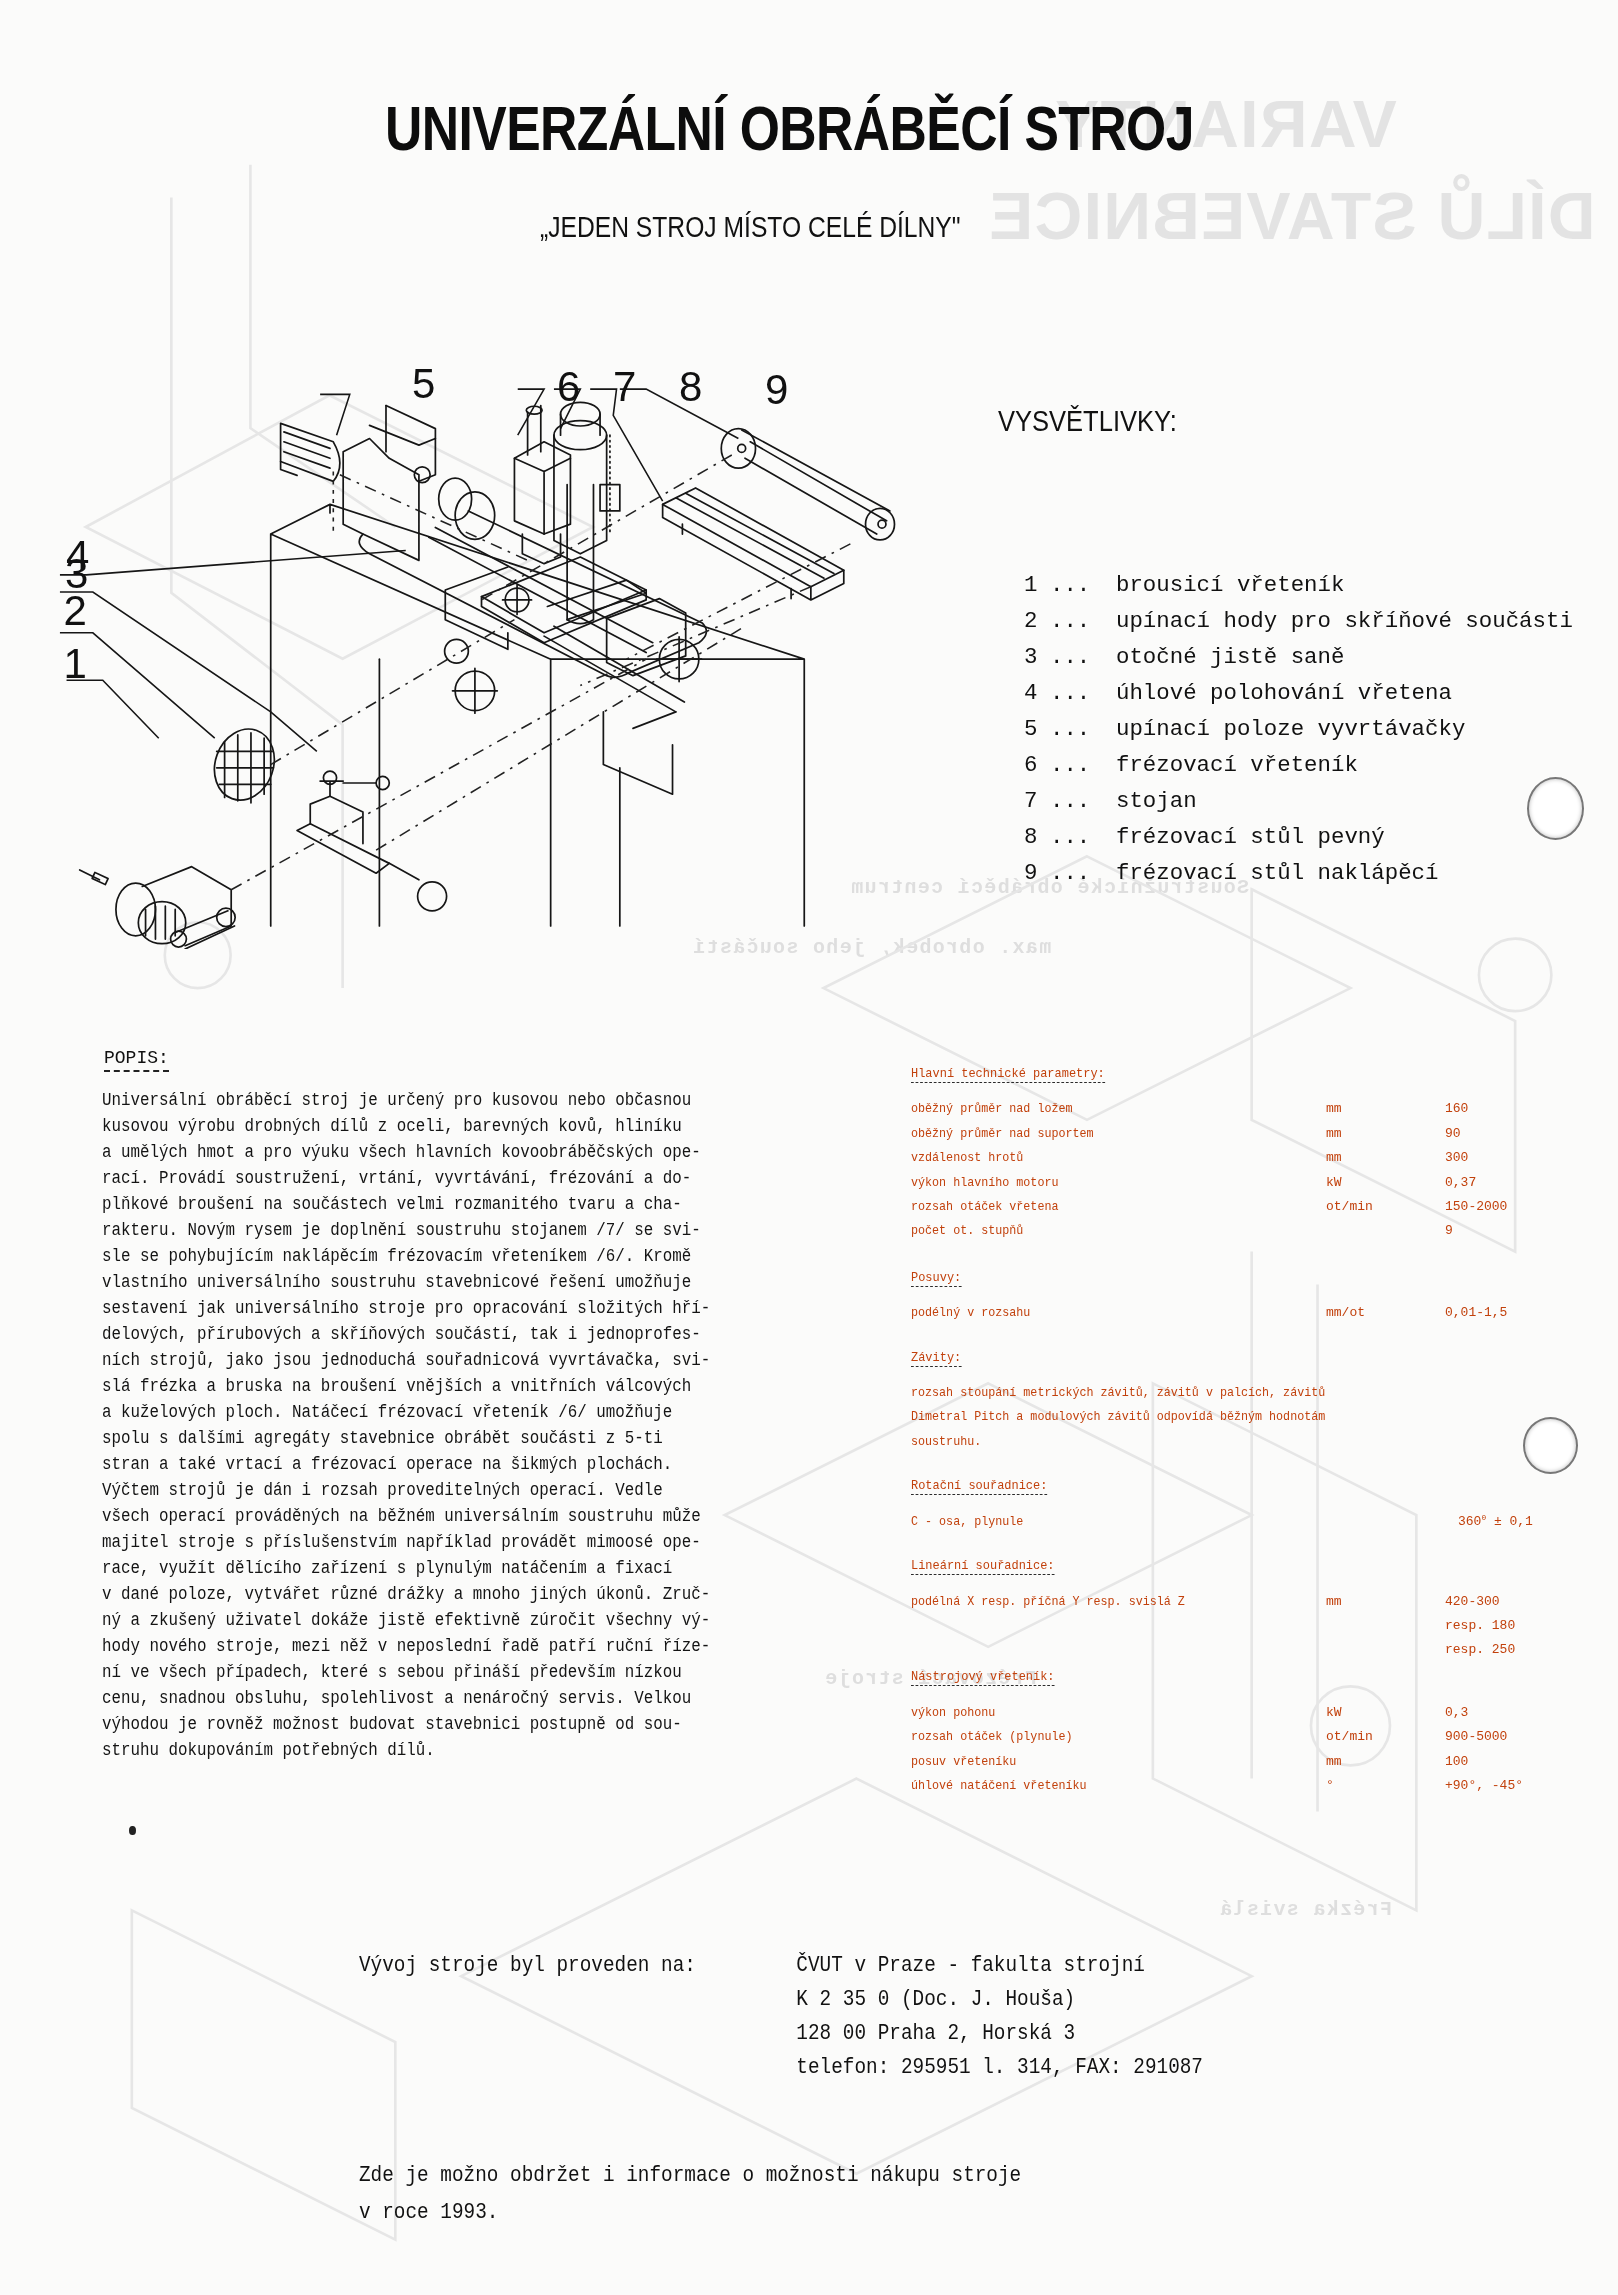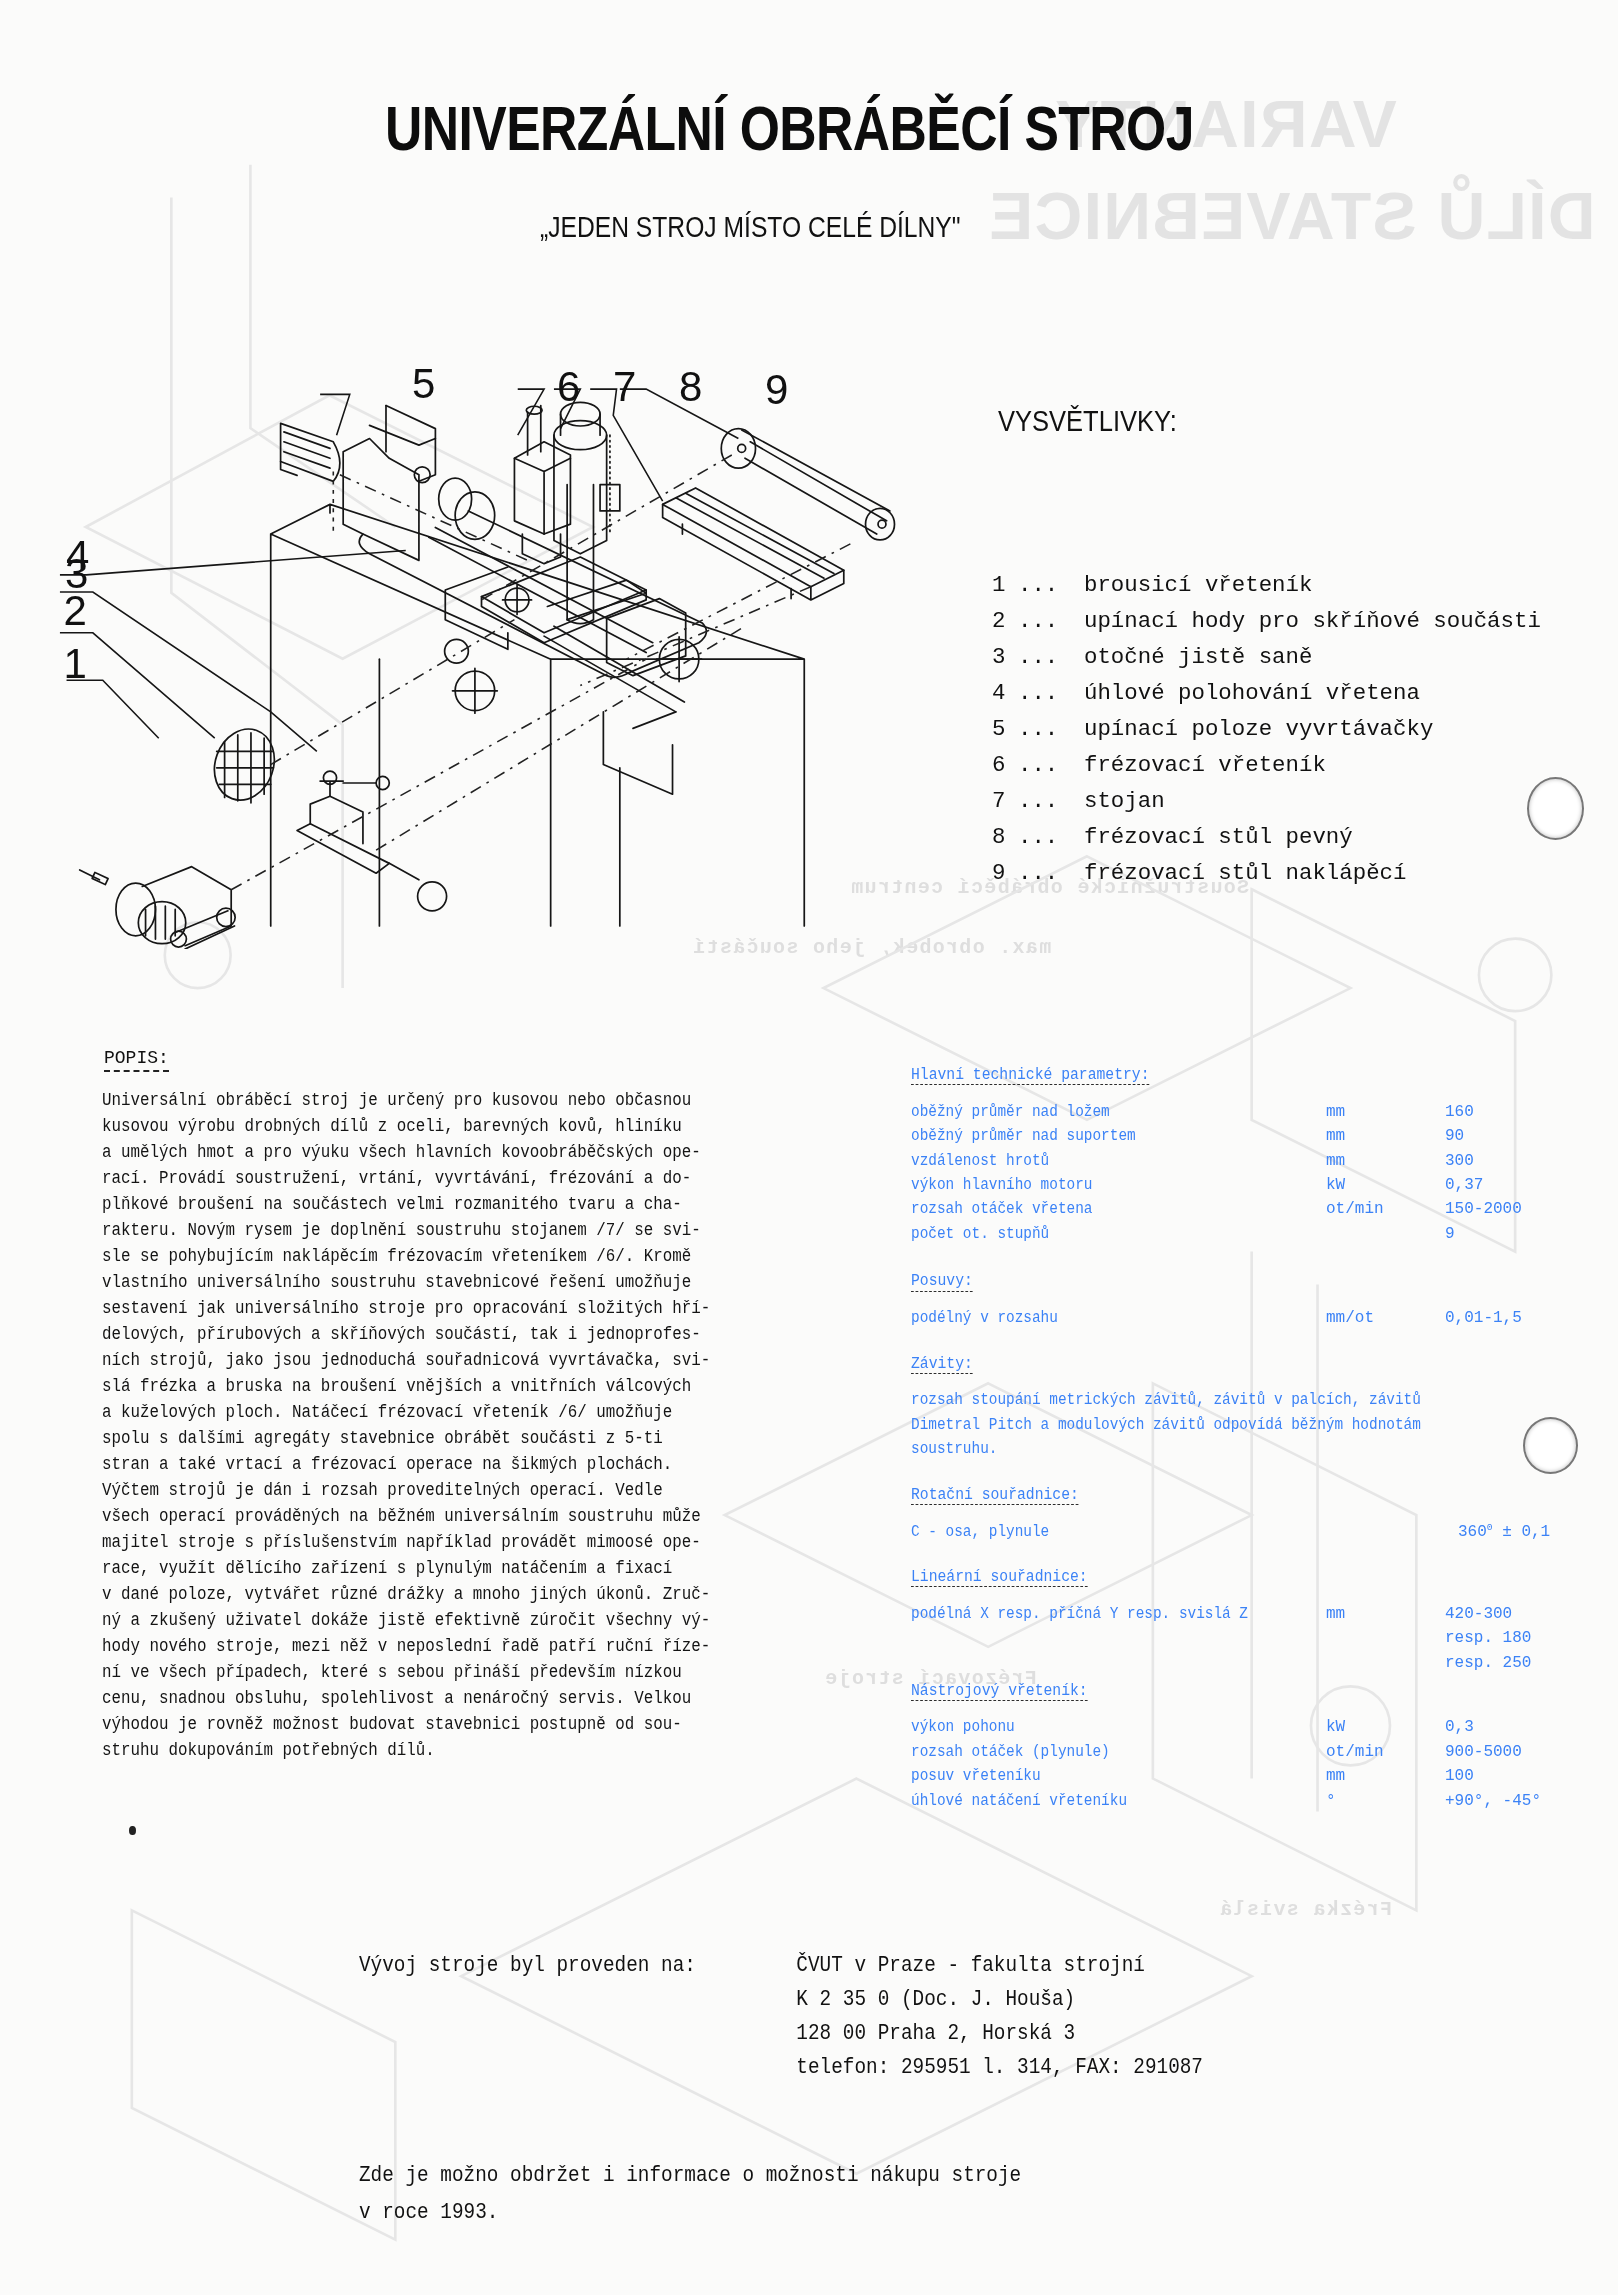--- a/index.html
+++ b/index.html
@@ -96,21 +96,21 @@
     .legend-list {
       position: absolute;
       left: 992px; top: 567px;
       margin: 0; padding: 0;
       list-style: none;
       font-family: "Liberation Mono", monospace;
       font-size: 22.4px;
       line-height: 36px;
       white-space: nowrap;
     }
-    .legend-list li { display: block; }
+    .legend-list li { display: block; margin-left: 32px; }
     .legend-list .num { display: inline-block; width: 26px; }
     .legend-list .dots { display: inline-block; width: 66px; }
 
     
     .popis-heading {
       position: absolute;
       left: 104px; top: 1049px;
       font-family: "Liberation Mono", monospace;
       font-size: 18px;
       border-bottom: 2px dashed #222;
@@ -130,22 +130,22 @@
       transform: scaleX(0.88);
       transform-origin: left top;
     }
 
     
     .specs {
       position: absolute;
       left: 911px; top: 1066px;
       width: 659px;
       font-family: "Liberation Mono", monospace;
-      font-size: 16px;
-      color: #3b82f6;
+      font-size: 13px;
+      color: #c2410c;
     }
     .spec-section { margin-bottom: 0; }
     .spec-heading {
       display: inline-block;
       border-bottom: 1.3px dashed #222;
       line-height: 1.15;
       margin-bottom: 14.5px;
       transform: scaleX(0.92);
       transform-origin: left top;
     }

